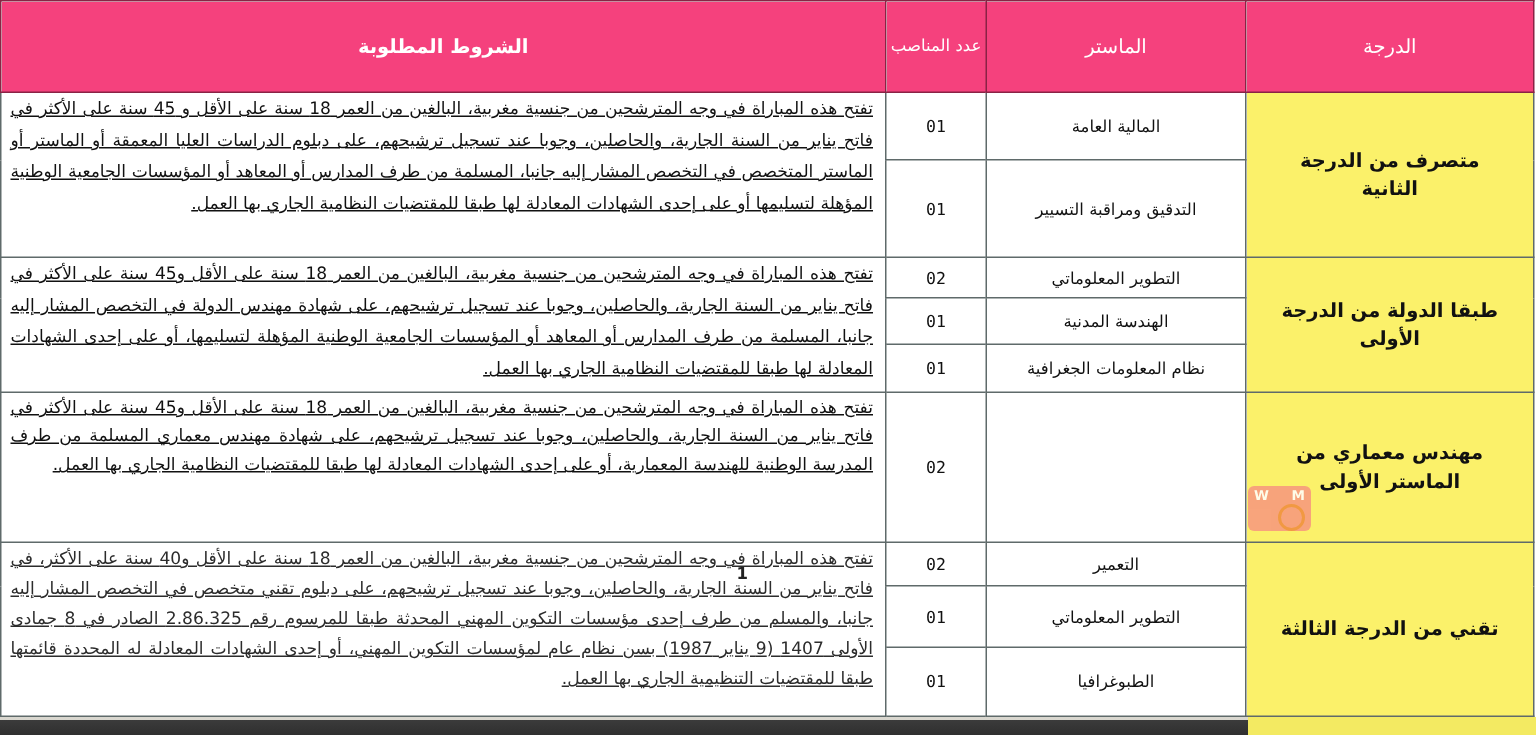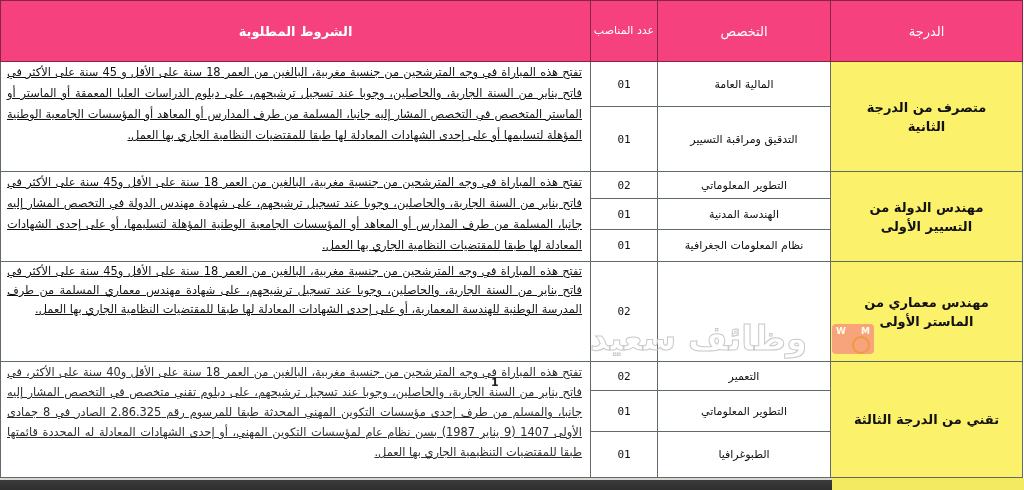--- a/index.html
+++ b/index.html
@@ -95,40 +95,40 @@
   <table class="jobs">
     <colgroup>
       <col style="width:192px">
       <col style="width:173px">
       <col style="width:67px">
       <col style="width:590px">
     </colgroup>
     <thead>
       <tr>
         <th>الدرجة</th>
-        <th>التخصص</th>
+        <th>الماستر</th>
         <th class="count-h">عدد المناصب</th>
         <th class="cond-h">الشروط المطلوبة</th>
       </tr>
     </thead>
     <tbody>
 
       <tr style="height:45px">
         <td class="grade" rowspan="2">متصرف من الدرجة الثانية</td>
         <td class="spec">المالية العامة</td>
         <td class="count">01</td>
         <td class="cond" rowspan="2">تفتح هذه المباراة في وجه المترشحين من جنسية مغربية، البالغين من العمر 18 سنة على الأقل و 45 سنة على الأكثر في فاتح يناير من السنة الجارية، والحاصلين، وجوبا عند تسجيل ترشيحهم، على دبلوم الدراسات العليا المعمقة أو الماستر أو الماستر المتخصص في التخصص المشار إليه جانبا، المسلمة من طرف المدارس أو المعاهد أو المؤسسات الجامعية الوطنية المؤهلة لتسليمها أو على إحدى الشهادات المعادلة لها طبقا للمقتضيات النظامية الجاري بها العمل.</td>
       </tr>
       <tr style="height:65px">
         <td class="spec">التدقيق ومراقبة التسيير</td>
         <td class="count">01</td>
       </tr>
 
       <tr style="height:27px">
-        <td class="grade" rowspan="3">مهندس الدولة من التسيير الأولى</td>
+        <td class="grade" rowspan="3">طبقا الدولة من الدرجة الأولى</td>
         <td class="spec">التطوير المعلوماتي</td>
         <td class="count">02</td>
         <td class="cond" rowspan="3">تفتح هذه المباراة في وجه المترشحين من جنسية مغربية، البالغين من العمر 18 سنة على الأقل و45 سنة على الأكثر في فاتح يناير من السنة الجارية، والحاصلين، وجوبا عند تسجيل ترشيحهم، على شهادة مهندس الدولة في التخصص المشار إليه جانبا، المسلمة من طرف المدارس أو المعاهد أو المؤسسات الجامعية الوطنية المؤهلة لتسليمها، أو على إحدى الشهادات المعادلة لها طبقا للمقتضيات النظامية الجاري بها العمل.</td>
       </tr>
       <tr style="height:31px">
         <td class="spec">الهندسة المدنية</td>
         <td class="count">01</td>
       </tr>
       <tr style="height:32px">
         <td class="spec">نظام المعلومات الجغرافية</td>
@@ -155,21 +155,20 @@
       <tr style="height:46px">
         <td class="spec">الطبوغرافيا</td>
         <td class="count">01</td>
       </tr>
     </tbody>
   </table>
 
   <span class="footnote-mark">1</span>
 
   <div class="watermark">
-    <span class="wm-text">وظائف سعيد</span>
     <div class="wm-logo">
       <span style="left:4px">W</span>
       <span style="right:4px">M</span>
       <div class="lens"></div>
     </div>
   </div>
 </div>
 
 <div class="footer-bar">
     <div class="y"></div>

